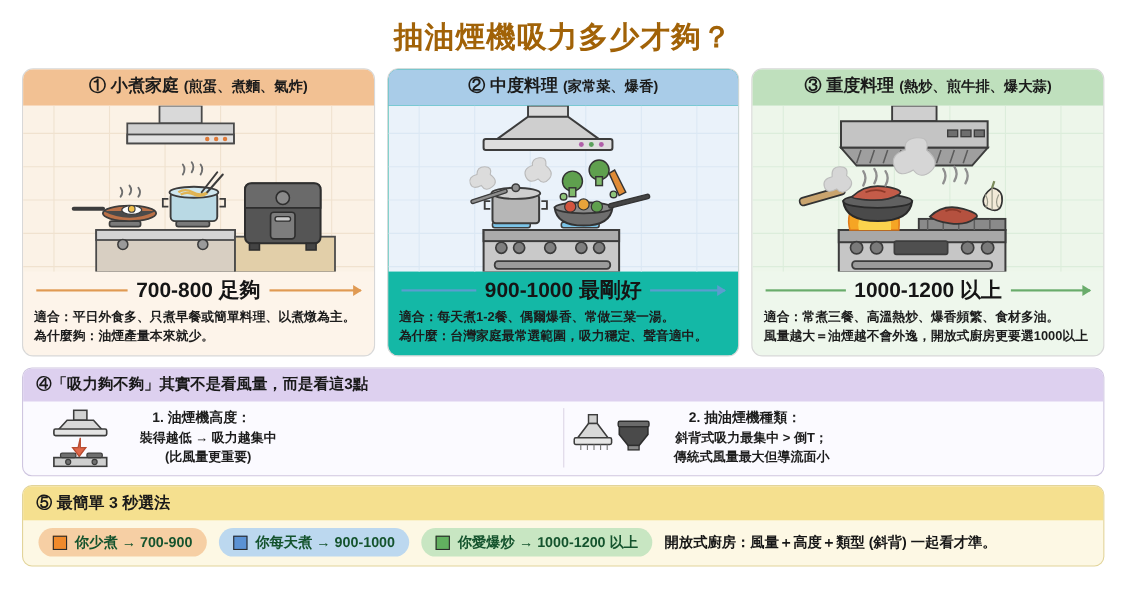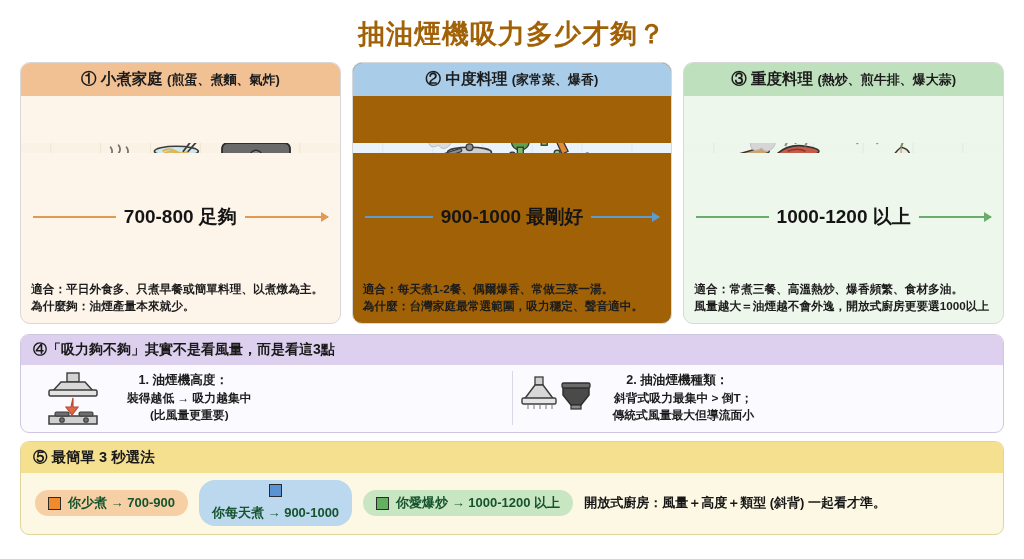--- a/index.html
+++ b/index.html
@@ -24,21 +24,20 @@
 
   
   .cards { display: flex; gap: 11px; padding: 0 20px; }
   .card {
     flex: 1 1 0;
     border-radius: 10px;
     border: 1px solid #d8d8d8;
     overflow: hidden;
     display: flex; flex-direction: column;
     height: 262px;
-    gap: 47px;
   }
   .card-head {
     text-align: center;
     font-size: 15.5px;
     font-weight: bold;
     color: #1b1b1b;
     padding: 7px 4px 7px;
     line-height: 1.2;
   }
   .card-head .sub { font-size: 13px; font-weight: bold; }
@@ -59,21 +58,21 @@
   }
   .value-txt { font-size: 19px; font-weight: bold; color: #151515; white-space: nowrap; }
 
   .card-body { font-size: 11.7px; line-height: 1.45; color: #1c1c1c; padding: 2px 10px 8px; font-weight: bold; }
   .card-body div { white-space: nowrap; }
 
   
   .c1 { background: #fdf4ea; }
   .c1 .card-head { background: #f2c193; }
   .c1 .ln { background: #e09a53; color: #e09a53; }
-  .c2 { background: #a16207; }
+  .c2 { background: #14b8a6; }
   .c2 .card-head { background: #a9cce8; }
   .c2 .ln { background: #5b9dd0; color: #5b9dd0; }
   .c3 { background: #eef7ec; }
   .c3 .card-head { background: #bfe0bd; }
   .c3 .ln { background: #69ac6b; color: #69ac6b; }
 
   
   .sec4 {
     margin: 10px 20px 0;
     border: 1px solid #cfc6e0;
@@ -110,21 +109,21 @@
   }
   .sec5-row { display: flex; align-items: center; gap: 11px; padding: 7px 14px 8px; }
   .pill {
     display: flex; align-items: center; gap: 7px;
     border-radius: 16px; padding: 4px 13px;
     font-size: 13px; font-weight: bold; color: #14532d;
     white-space: nowrap;
   }
   .swatch { width: 13px; height: 13px; border: 1.4px solid #2b2b2b; flex: 0 0 auto; }
   .p1 { background: #f6cfa4; }
-  .p2 { background: #bcd8ef; flex-direction: column; }
+  .p2 { background: #bcd8ef; }
   .p3 { background: #c8e6c2; }
   .tail { font-size: 13px; font-weight: bold; color: #161616; white-space: nowrap; }
 </style>
 </head>
 <body>
 
 <div class="page">
 
   <div class="title">抽油煙機吸力多少才夠？</div>
 

